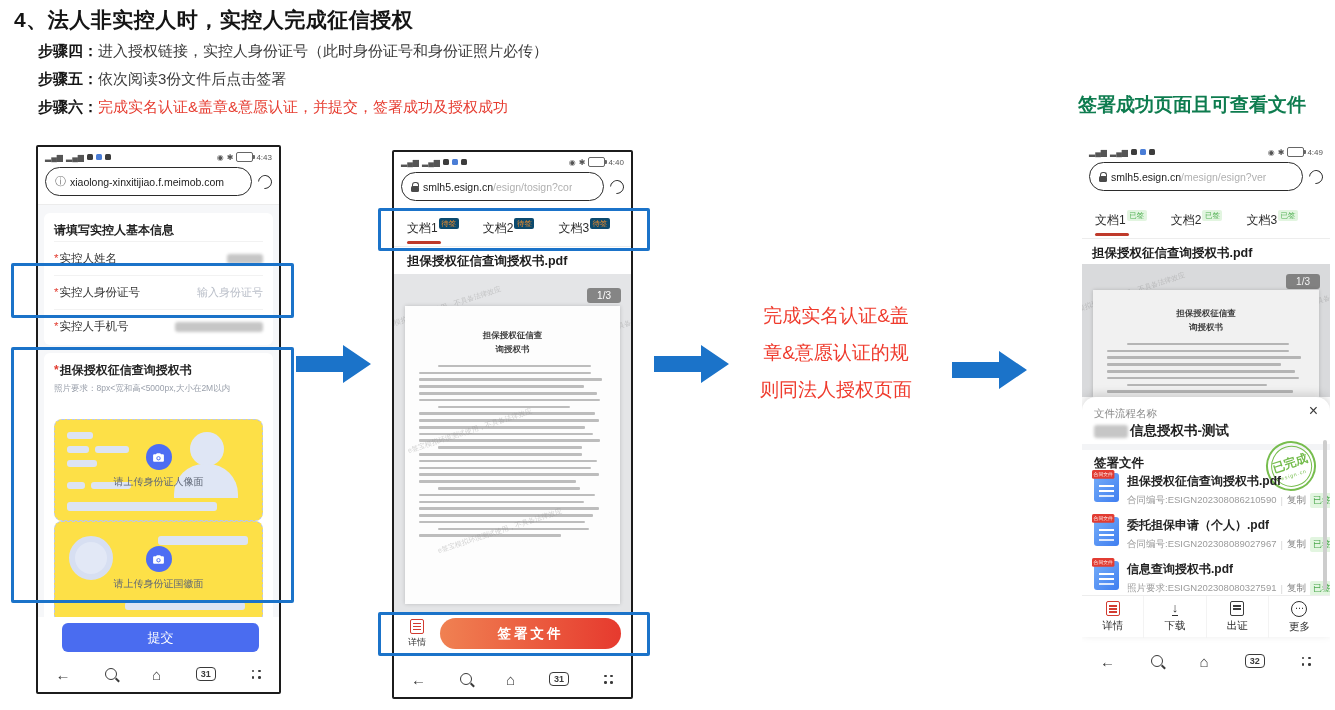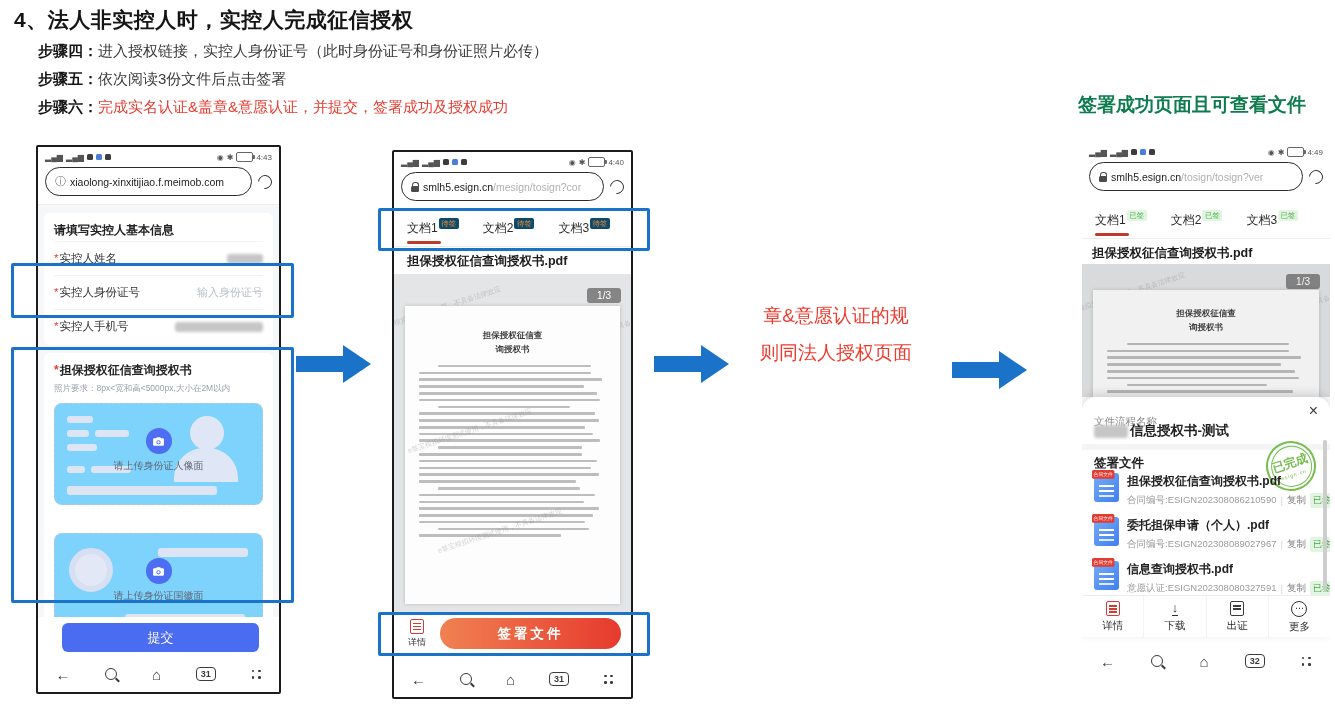--- a/index.html
+++ b/index.html
@@ -45,22 +45,22 @@
   #phone1{left:36px;top:145px;width:241px;height:545px;}
   .p1body{position:absolute;top:57px;left:0;right:0;height:412px;background:#f6f7f9;border-top:1px solid #ececec;overflow:hidden;}
   .card{background:#fff;border-radius:6px;margin:8px 6px 0;padding:9px 10px 2px;}
   .formtitle{font-size:12px;font-weight:bold;color:#222;margin-bottom:2px;}
   .frow{height:33px;display:flex;justify-content:space-between;align-items:center;border-top:1px solid #f2f2f2;}
   .frow:first-of-type{border-top:none;}
   .flabel{font-size:11.5px;color:#333;}
   .req:before{content:"*";color:#e23c30;margin-right:1px;}
   .placeholder{font-size:11px;color:#b9bec8;}
   .blurpill{height:10px;border-radius:3px;background:#c6c6c6;filter:blur(1.5px);display:inline-block;}
-  .uphint{font-size:8.5px;color:#9aa0ab;margin:4px 0 8px;}
-  .upcard{height:100px;border:1px dashed #b9c6ea;border-radius:8px;background:#7dd3fc;position:relative;margin-bottom:28px;overflow:hidden;}
+  .uphint{font-size:8.5px;color:#9aa0ab;margin:4px 0 24px;}
+  .upcard{height:100px;border:1px dashed #b9c6ea;border-radius:8px;background:#fde047;position:relative;margin-bottom:0;overflow:hidden;}
   .camwrap{position:absolute;left:0;right:0;top:24px;text-align:center;}
   .cam{width:26px;height:26px;border-radius:50%;background:#4d6df3;display:inline-flex;align-items:center;justify-content:center;}
   .uptext{margin-top:5px;font-size:10px;color:#5f6776;}
   .ghostline{position:absolute;height:7px;border-radius:3px;background:#dde4f3;}
   .ghosthead{position:absolute;width:34px;height:34px;border-radius:50%;background:#dfe6f5;}
   .ghostbody{position:absolute;width:64px;height:34px;border-radius:30px 30px 0 0;background:#dfe6f5;}
   .ghostemblem{position:absolute;width:44px;height:44px;border-radius:50%;background:#e2e8f6;border:6px solid #d7dff2;box-sizing:border-box;}
   .submitbtn{position:absolute;left:24px;right:20px;top:476px;height:29px;background:#4a6cf0;border-radius:6px;color:#fff;font-size:13px;display:flex;align-items:center;justify-content:center;}
 
   
@@ -90,21 +90,21 @@
   
   #phone3{left:1082px;top:142px;width:248px;height:540px;}
   #phone3 .tabbar{top:60px;}
   #phone3 .underline{top:91px;}
   #phone3 .doctitle{top:103px;left:10px;}
   #phone3 .pagearea{top:122px;height:133px;}
   #phone3 .pagebadge{top:10px;}
   #phone3 .docpage{top:26px;bottom:0;}
   .dim{position:absolute;left:0;right:0;top:0;bottom:0;background:rgba(90,90,90,.07);}
   .sheet{position:absolute;left:0;right:0;top:255px;height:240px;background:#fff;border-radius:14px 14px 0 0;box-shadow:0 -3px 10px rgba(0,0,0,.15);}
-  .flowlabel{position:absolute;top:10px;left:12px;font-size:10.5px;color:#8a8a8a;margin-top:8px;}
+  .flowlabel{position:absolute;top:10px;left:12px;font-size:10.5px;color:#8a8a8a;}
   .closex{position:absolute;top:6px;right:12px;font-size:16px;color:#3a3a3a;line-height:1;}
   .flowname{position:absolute;top:25px;left:12px;display:flex;align-items:center;gap:2px;font-size:13.5px;font-weight:bold;color:#1f1f1f;}
   .band{position:absolute;top:47px;left:0;right:0;height:6px;background:#f3f4f6;}
   .sectiontitle{position:absolute;top:58px;left:12px;font-size:12.5px;font-weight:bold;color:#222;}
   .stamp{position:absolute;top:44px;right:14px;width:46px;height:46px;border:2px solid #6cb83f;border-radius:50%;transform:rotate(-18deg);display:flex;flex-direction:column;align-items:center;justify-content:center;color:#69b73e;opacity:.92;}
   .stamp:before{content:"";position:absolute;inset:2.5px;border:1px solid #6cb83f;border-radius:50%;}
   .stamptext{font-size:12px;font-weight:bold;}
   .stampsub{font-size:5px;letter-spacing:1px;}
   .filerow{position:absolute;left:12px;right:10px;height:40px;display:flex;gap:8px;}
   .fico{width:25px;height:29px;border-radius:3px;background:linear-gradient(135deg,#76aef9,#3f7ef0);position:relative;flex:0 0 auto;}
@@ -261,21 +261,21 @@
       <span class="st-right">
           <span>◉</span>
           <span>✱</span>
           <span class="ico-batt"></span>
           <span>4:40</span>
         </span>
     </div>
     <div class="urlrow">
       <div class="urlpill">
         <span class="ico-lock"></span>
-        <span class="urltext"><span>smlh5.esign.cn</span><span class="urlpath">/mesign/tosign?cor</span></span>
+        <span class="urltext"><span>smlh5.esign.cn</span><span class="urlpath">/esign/tosign?cor</span></span>
       </div>
       <span class="ico-refresh"></span>
     </div>
     <div class="tabbar">
       <span class="tab"><span>文档1</span><span class="tbadge wait">待签</span></span>
       <span class="tab"><span>文档2</span><span class="tbadge wait">待签</span></span>
       <span class="tab"><span>文档3</span><span class="tbadge wait">待签</span></span>
     </div>
     <div class="underline"></div>
     <div class="doctitle">担保授权征信查询授权书.pdf</div>
@@ -344,20 +344,21 @@
   <div class="abs bluebox" style="left:378px;top:208px;width:266px;height:37px"></div>
   <div class="abs bluebox" style="left:378px;top:612px;width:266px;height:38px"></div>
 
   <div class="abs arrow" style="left:654px;top:344px">
     <svg width="76" height="40">
         <polygon points="0,12 47,12 47,1 75,20 47,39 47,28 0,28" fill="#1b73c9"></polygon>
       </svg>
   </div>
 
   <div class="abs midnote">
+    <div>完成实名认证&amp;盖</div>
     <div>章&amp;意愿认证的规</div>
     <div>则同法人授权页面</div>
   </div>
 
   <div class="abs arrow" style="left:952px;top:350px">
     <svg width="76" height="40">
         <polygon points="0,12 47,12 47,1 75,20 47,39 47,28 0,28" fill="#1b73c9"></polygon>
       </svg>
   </div>
 
@@ -373,21 +374,21 @@
       <span class="st-right">
           <span>◉</span>
           <span>✱</span>
           <span class="ico-batt"></span>
           <span>4:49</span>
         </span>
     </div>
     <div class="urlrow">
       <div class="urlpill">
         <span class="ico-lock"></span>
-        <span class="urltext"><span>smlh5.esign.cn</span><span class="urlpath">/tosign/tosign?ver</span></span>
+        <span class="urltext"><span>smlh5.esign.cn</span><span class="urlpath">/mesign/esign?ver</span></span>
       </div>
       <span class="ico-refresh"></span>
     </div>
     <div class="tabbar">
       <span class="tab"><span>文档1</span><span class="tbadge done">已签</span></span>
       <span class="tab"><span>文档2</span><span class="tbadge done">已签</span></span>
       <span class="tab"><span>文档3</span><span class="tbadge done">已签</span></span>
     </div>
     <div class="underline"></div>
     <div class="doctitle">担保授权征信查询授权书.pdf</div>
@@ -456,21 +457,21 @@
           </div>
         </span>
       </div>
       <div class="filerow" style="top:164px">
         <span class="fico">
             <span class="ficotag">合同文件</span>
           </span>
         <span>
           <div class="fname">信息查询授权书.pdf</div>
           <div class="fmeta">
-            <span>意愿认证:ESIGN202308080327591</span>
+            <span>照片要求:ESIGN202308080327591</span>
               <span class="sep">|</span>
             <span class="copy">复制</span>
             <span class="lbadge">已签</span>
           </div>
         </span>
       </div>
 
       <div class="actionbar">
         <span class="actioncol">
           <span class="ico-docred"></span>

